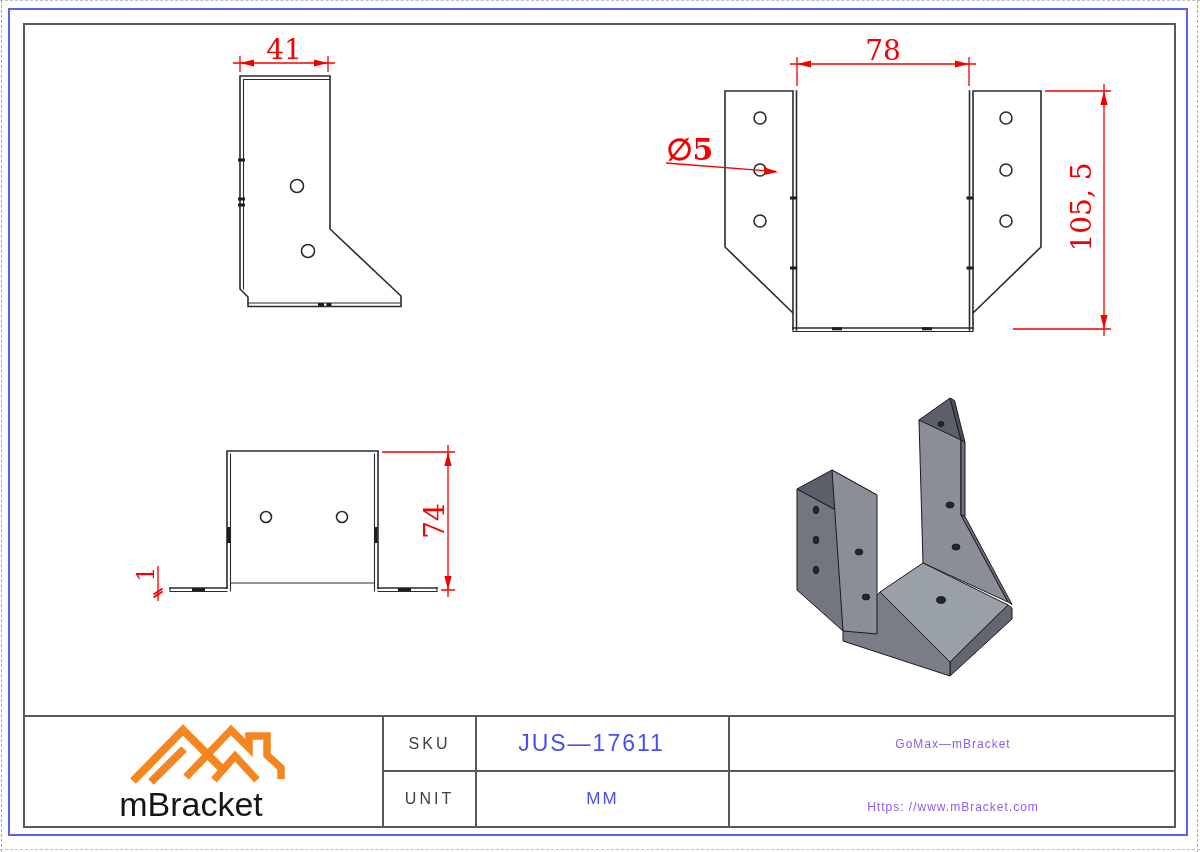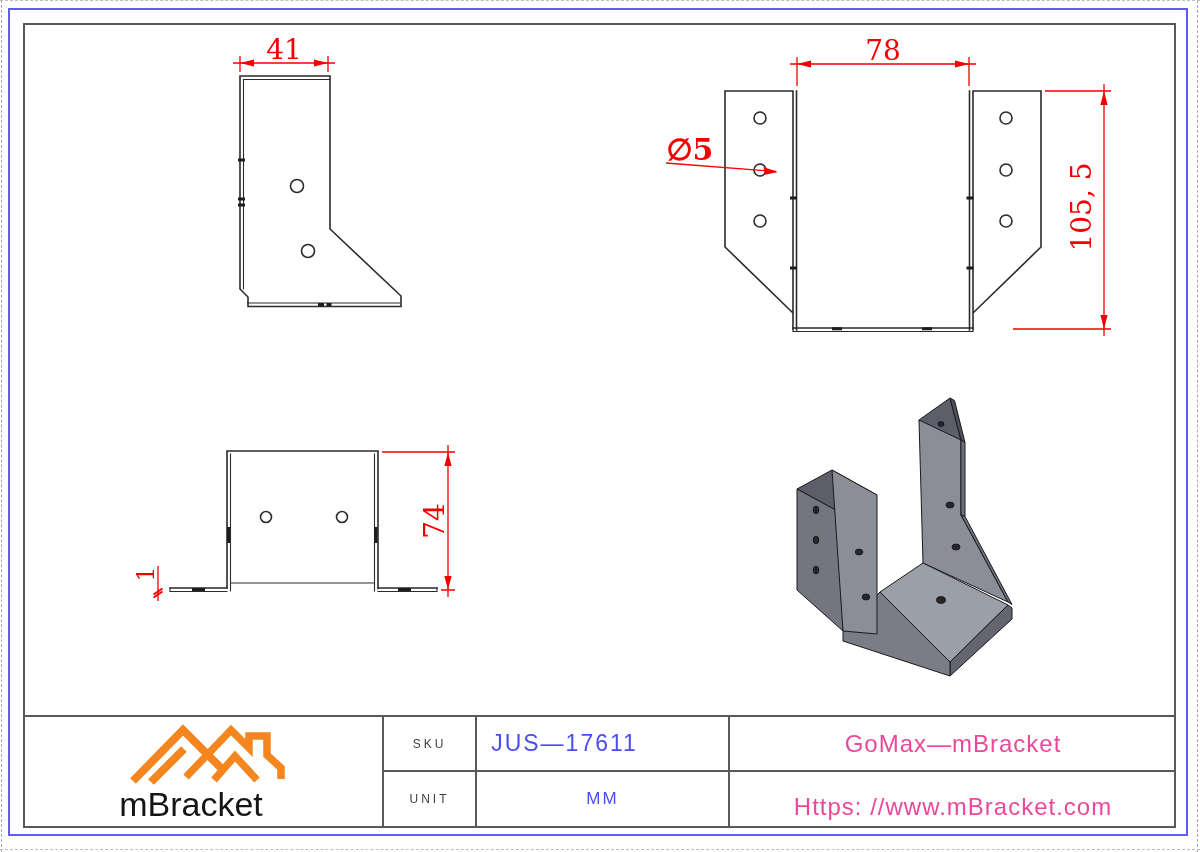--- a/index.html
+++ b/index.html
@@ -25,24 +25,24 @@
   .ra{fill:#f40000;stroke:none;}
   .rt{stroke:#f40000;stroke-width:2;fill:none;}
   .dimtext{font-family:"DejaVu Serif",serif;font-size:28px;fill:#f40000;}
   .dimtext-sm{font-family:"DejaVu Serif",serif;font-size:24px;fill:#f40000;}
   .dimtext-b{font-family:"DejaVu Serif",serif;font-size:30px;font-weight:bold;fill:#f40000;}
   .iso{stroke:#1a1a1e;stroke-width:1;}
   .isohole{fill:#26262c;stroke:#111114;stroke-width:0.8;}
   
   .hl,.vl{position:absolute;background:#58595e;}
   .cell{position:absolute;display:flex;align-items:center;justify-content:center;}
-  .lbl{color:#3e3f41;font-size:12px;letter-spacing:3px;}
+  .lbl{color:#3e3f41;font-size:16px;letter-spacing:3px;}
   .val{color:#4a4ef0;font-size:23px;letter-spacing:2px;}
   .val-sm{color:#4a4ef0;font-size:17px;letter-spacing:2px;}
-  .val-md{color:#ec4899;font-size:24px;letter-spacing:1px;}
+  .val-md{color:#8b5cf6;font-size:12px;letter-spacing:1px;}
   .logo-svg{position:absolute;left:125px;top:721px;}
   .logo-text{position:absolute;left:78px;top:785px;width:226px;height:38px;
              display:flex;align-items:center;justify-content:center;
              font-size:34px;font-weight:normal;color:#151515;letter-spacing:0px;}
 </style>
 </head>
 <body>
 
 <div class="sheet">
 
@@ -155,21 +155,21 @@
     <polyline points="8,60 58,9 97,48" fill="none" stroke="#f5851f" stroke-width="8"></polyline>
     <polyline points="26,61 59,28" fill="none" stroke="#f5851f" stroke-width="8"></polyline>
     <polyline points="61,56 106,9 124,27 124,15 142,15 142,34 156,47 156,58" fill="none" stroke="#f5851f" stroke-width="7.5"></polyline>
     <polyline points="89,59 110,35 132,59" fill="none" stroke="#f5851f" stroke-width="7.5"></polyline>
   </svg>
   <div class="logo-text">mBracket</div>
 
   <div class="cell" style="left:384px;top:717px;width:91px;height:53px;">
     <span class="lbl">SKU</span>
   </div>
-  <div class="cell" style="left:453px;top:717px;width:223px;height:53px;">
+  <div class="cell" style="left:480px;top:717px;width:223px;height:53px;">
     <span class="val">JUS—17611</span>
   </div>
   <div class="cell" style="left:730px;top:717px;width:446px;height:53px;">
     <span class="val-md">GoMax—mBracket</span>
   </div>
   <div class="cell" style="left:384px;top:772px;width:91px;height:54px;border-radius:15px;">
     <span class="lbl">UNIT</span>
   </div>
   <div class="cell" style="left:477px;top:772px;width:251px;height:54px;">
     <span class="val-sm">MM</span>

